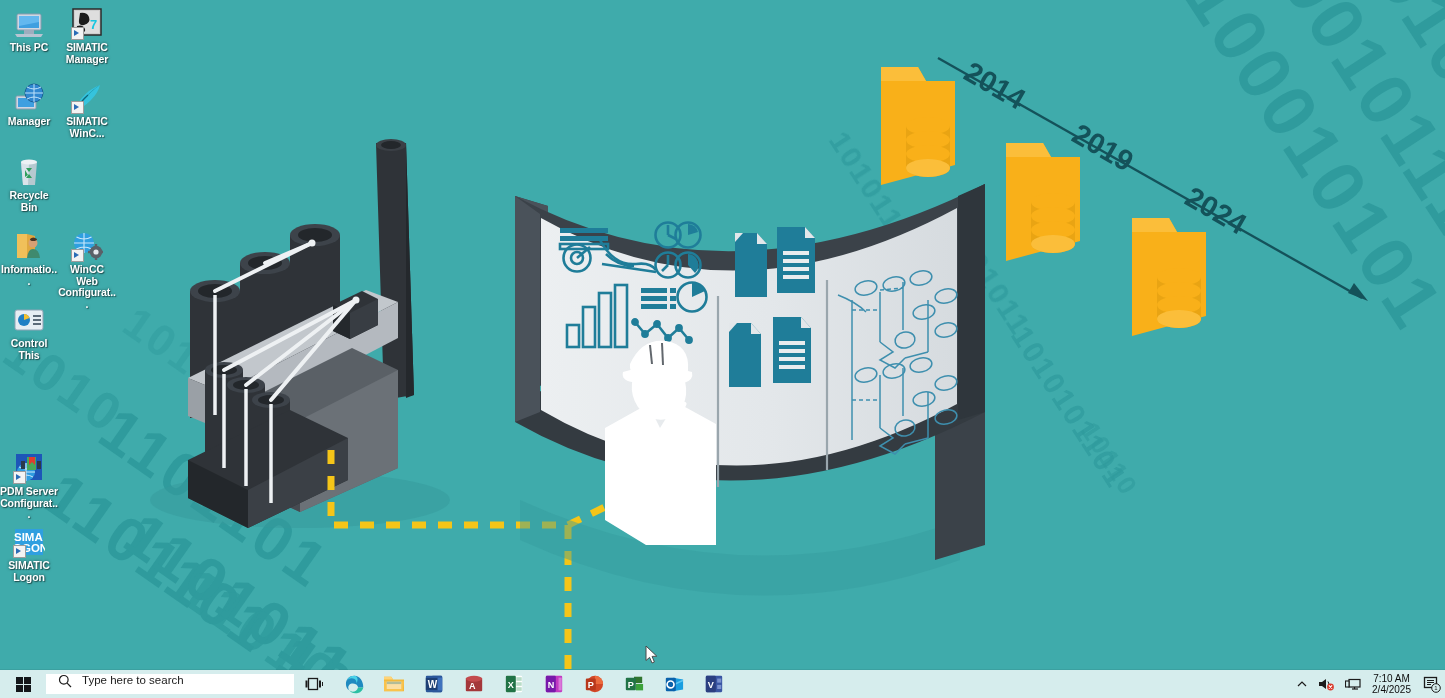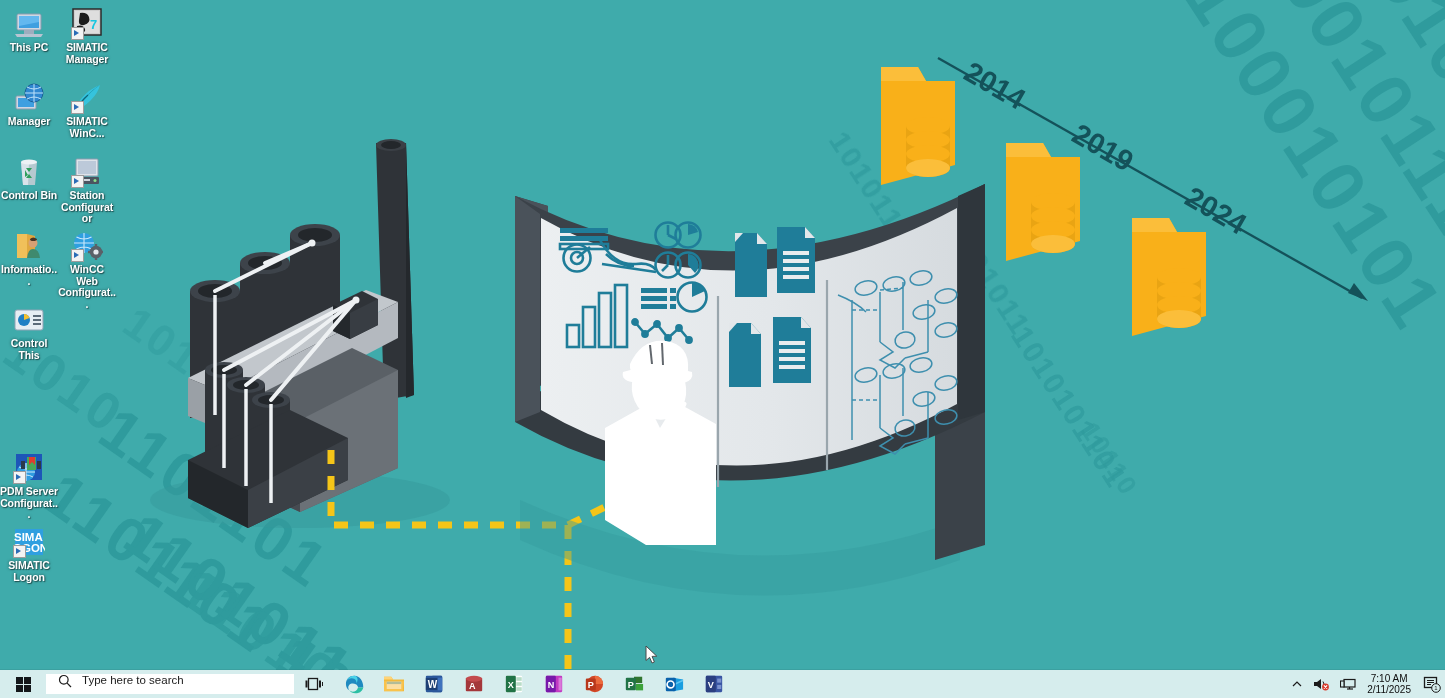--- a/index.html
+++ b/index.html
@@ -619,35 +619,21 @@
       <div class="desk-icon">
         <span class="glyph">
           <svg width="32" height="32" viewBox="0 0 32 32">
             <path d="M8 6 L24 6 L22 29 L10 29 Z" fill="#c3ccd4" opacity=".9"></path>
             <path d="M8 6 L16 6 L15 29 L10 29 Z" fill="#dfe6ec" opacity=".9"></path>
             <ellipse cx="16" cy="6" rx="8" ry="2.6" fill="#eef2f5"></ellipse>
             <path d="M13 12 L19 12 L16 16 Z M16 18 L13 22 L19 22 Z" fill="#2f9e5b"></path>
             <path d="M12 14 L15 19 L12 21 Z" fill="#2f9e5b"></path>
           </svg>
         </span>
-        <span class="lbl">Control Bin</span>
-      </div>
-      <div class="desk-icon">
-        <span class="glyph">
-          <svg width="32" height="32" viewBox="0 0 32 32">
-            <rect x="5" y="3" width="22" height="17" rx="1" fill="#dfe4ea" stroke="#8b9bae"></rect>
-            <rect x="7" y="5" width="18" height="13" fill="#cfd9e6"></rect>
-            <rect x="7" y="5" width="18" height="13" fill="#bcc9d9"></rect>
-            <rect x="4" y="21" width="24" height="7" rx="1" fill="#4b5460"></rect>
-            <rect x="7" y="23" width="12" height="2" fill="#cfd6dd"></rect>
-            <circle cx="24" cy="24.5" r="1.5" fill="#8be08b"></circle>
-          </svg>
-          <span class="shortcut-arrow"></span>
-        </span>
-        <span class="lbl">Station<br>Configurator</span>
+        <span class="lbl">Recycle Bin</span>
       </div>
     </div>
 
     <div class="icon-row">
       <div class="desk-icon">
         <span class="glyph">
           <svg width="32" height="32" viewBox="0 0 32 32">
             <path d="M4 4 L14 4 L14 28 L4 28 Z" fill="#f0c05a"></path>
             <path d="M14 4 L22 6 L22 26 L14 28 Z" fill="#e0a83f"></path>
             <circle cx="20" cy="13" r="4.5" fill="#d8a074"></circle>
@@ -885,21 +871,21 @@
         <svg width="16" height="14" viewBox="0 0 16 14">
           <rect x="4" y="2.5" width="11" height="7.5" fill="none" stroke="#1b1b1b" stroke-width="1.2"></rect>
           <path d="M7 12 H13" stroke="#1b1b1b" stroke-width="1.2"></path>
           <path d="M9.5 10 V12" stroke="#1b1b1b" stroke-width="1.2"></path>
           <rect x="0.5" y="4" width="3.5" height="6" fill="#d6eded" stroke="#1b1b1b" stroke-width="1.1"></rect>
         </svg>
       </div>
 
       <div id="clock">
         <span>7:10 AM</span>
-        <span>2/11/2025</span>
+        <span>2/4/2025</span>
       </div>
 
       <div id="notif-btn">
         <svg width="18" height="18" viewBox="0 0 18 18">
           <rect x="1.5" y="2.5" width="12" height="10" fill="none" stroke="#1b1b1b" stroke-width="1.3"></rect>
           <path d="M4 5.5 H11 M4 7.5 H11 M4 9.5 H8" stroke="#1b1b1b" stroke-width="1.1"></path>
           <circle cx="13" cy="13" r="4.3" fill="#d6eded" stroke="#1b1b1b" stroke-width="1"></circle>
           <text x="13" y="15.1" text-anchor="middle" font-family="'Liberation Sans', sans-serif" font-size="6" fill="#1b1b1b">1</text>
         </svg>
       </div>

